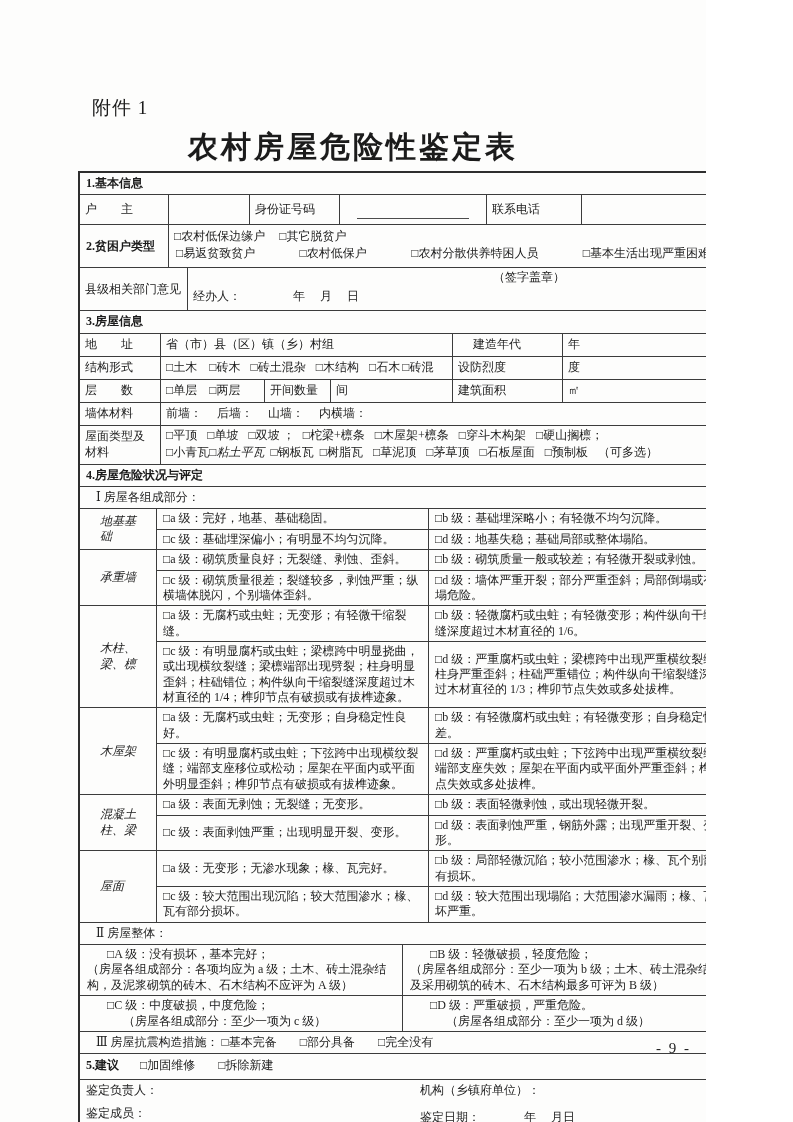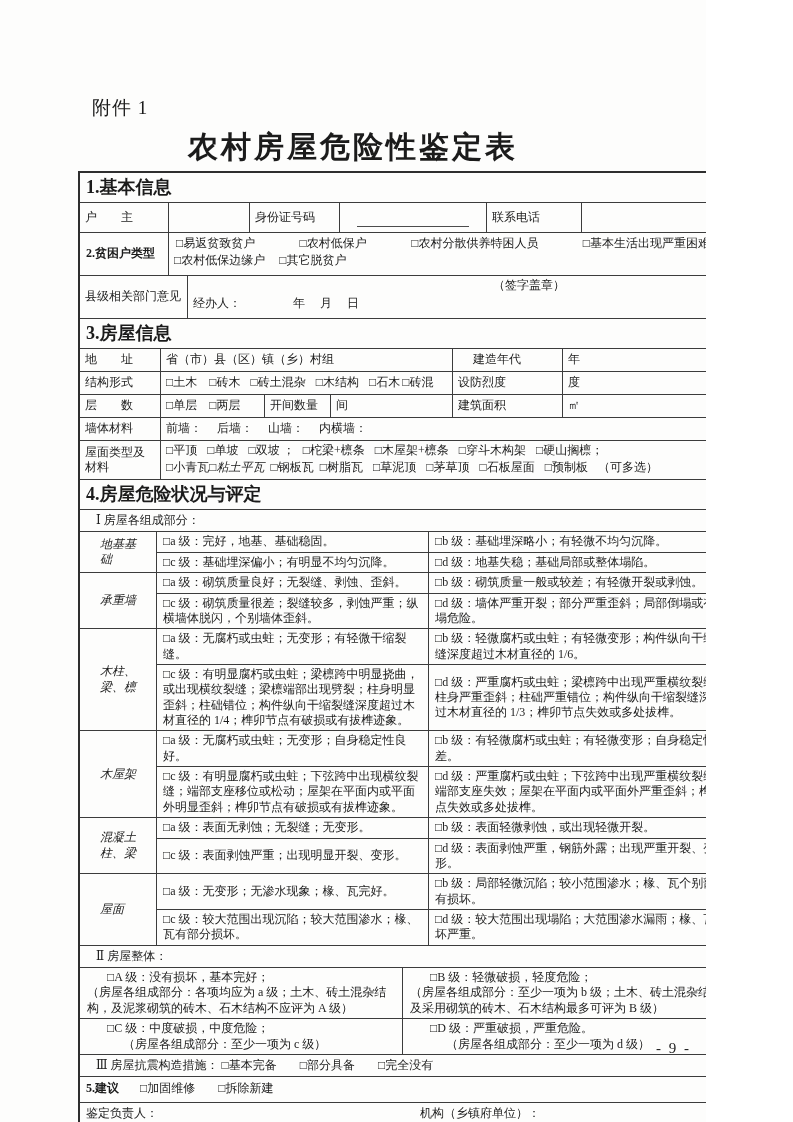--- a/index.html
+++ b/index.html
@@ -31,21 +31,21 @@
     position:absolute;left:78px;top:171px;width:669px;
     border:2px solid #2e2e2e;
     box-sizing:border-box;
     font-size:12px;line-height:1.28;
   }
   .r{display:flex;border-top:1px solid var(--ln);align-items:stretch;}
   .form > .r:first-child{border-top:none;}
   .c{border-left:1px solid var(--ln);padding:2px 5px;box-sizing:border-box;}
   .r .c:first-child{border-left:none;}
   .full{flex:1;}
-  .sec{font-weight:bold;font-size:18px;padding:3px 6px;}
+  .sec{font-weight:bold;font-size:12px;padding:3px 6px;}
   .vlab{display:flex;align-items:center;}
   .minr{min-height:22px;}
 
   
   .id-blank{display:flex;align-items:flex-end;justify-content:center;}
   .uline{display:block;width:112px;height:13px;border-bottom:1.3px solid #4c4c4c;margin-bottom:3px;}
 
   
   .opt-line{display:flex;flex-wrap:nowrap;align-items:center;}
   .opt-line .opt{white-space:nowrap;}
@@ -110,29 +110,29 @@
       <div class="c id-blank" style="width:147px;">
         <span class="uline"></span>
       </div>
       <div class="c vlab" style="width:95px;">联系电话</div>
       <div class="c full"></div>
     </div>
 
     <div class="r" style="min-height:42px;">
       <div class="c vlab sec" style="width:88px;font-size:12px;">2.贫困户类型</div>
       <div class="c full">
+        <div class="opt-line line2-opts" style="margin-top:2px;">
+          <span class="opt">□农村低保边缘户</span>
+          <span class="opt">□其它脱贫户</span>
+        </div>
         <div class="opt-line space-between">
           <span class="opt">□易返贫致贫户</span>
           <span class="opt">□农村低保户</span>
           <span class="opt">□农村分散供养特困人员</span>
           <span class="opt">□基本生活出现严重困难家庭</span>
-        </div>
-        <div class="opt-line line2-opts" style="margin-top:2px;">
-          <span class="opt">□农村低保边缘户</span>
-          <span class="opt">□其它脱贫户</span>
         </div>
       </div>
     </div>
 
     <div class="r" style="min-height:42px;">
       <div class="c vlab" style="width:107px;">县级相关部门意见</div>
       <div class="c full">
         <div class="seal-line">（签字盖章）</div>
         <div class="handler-line">
           <span>经办人：</span><span class="gap"></span><span>年　 月　 日</span>

